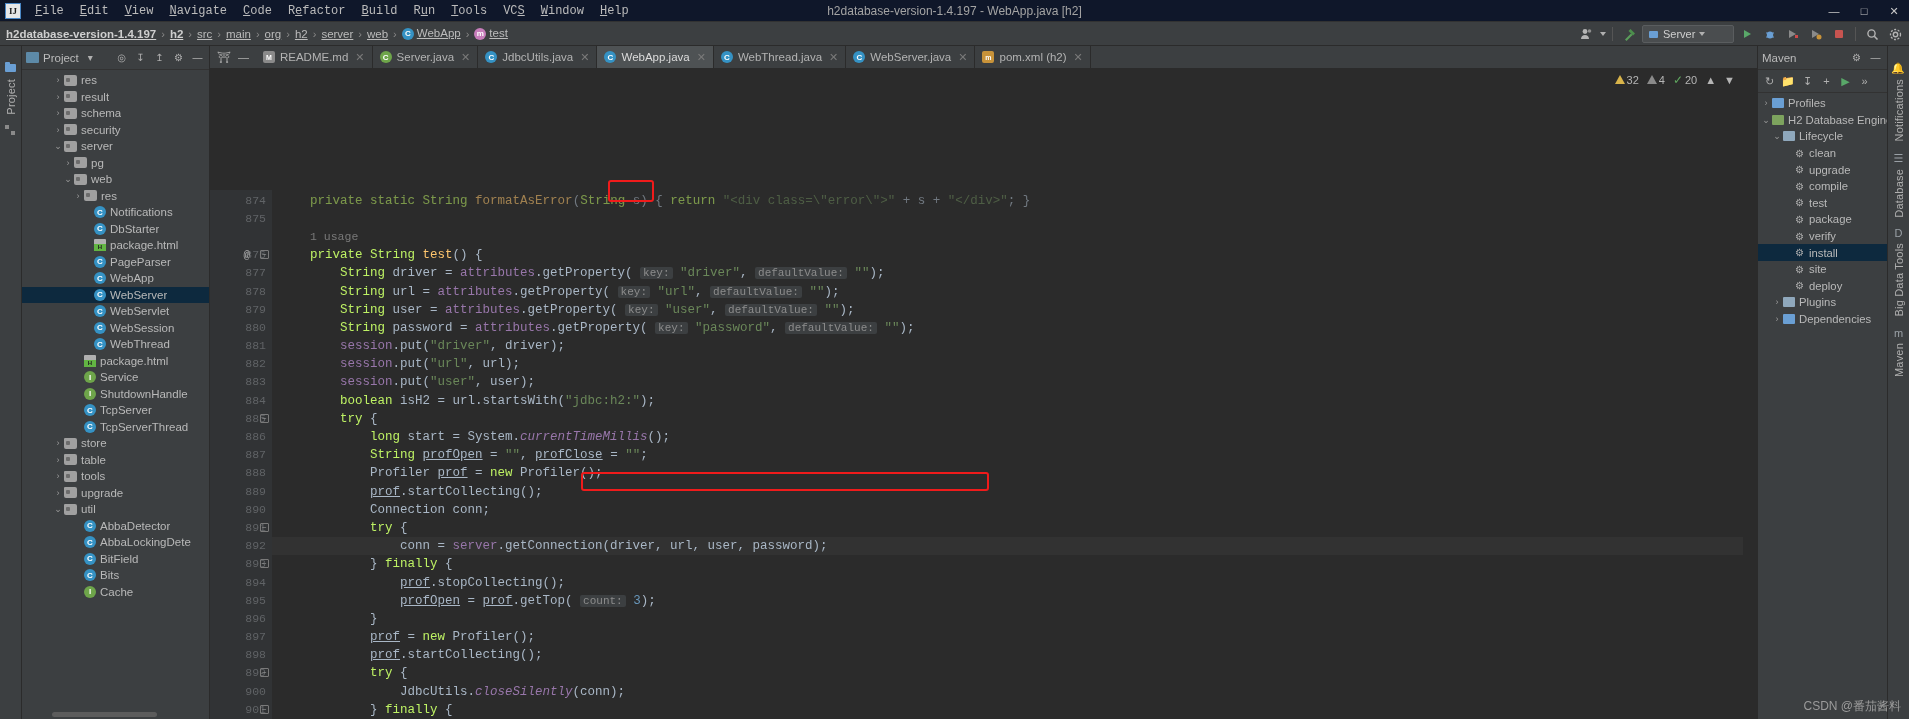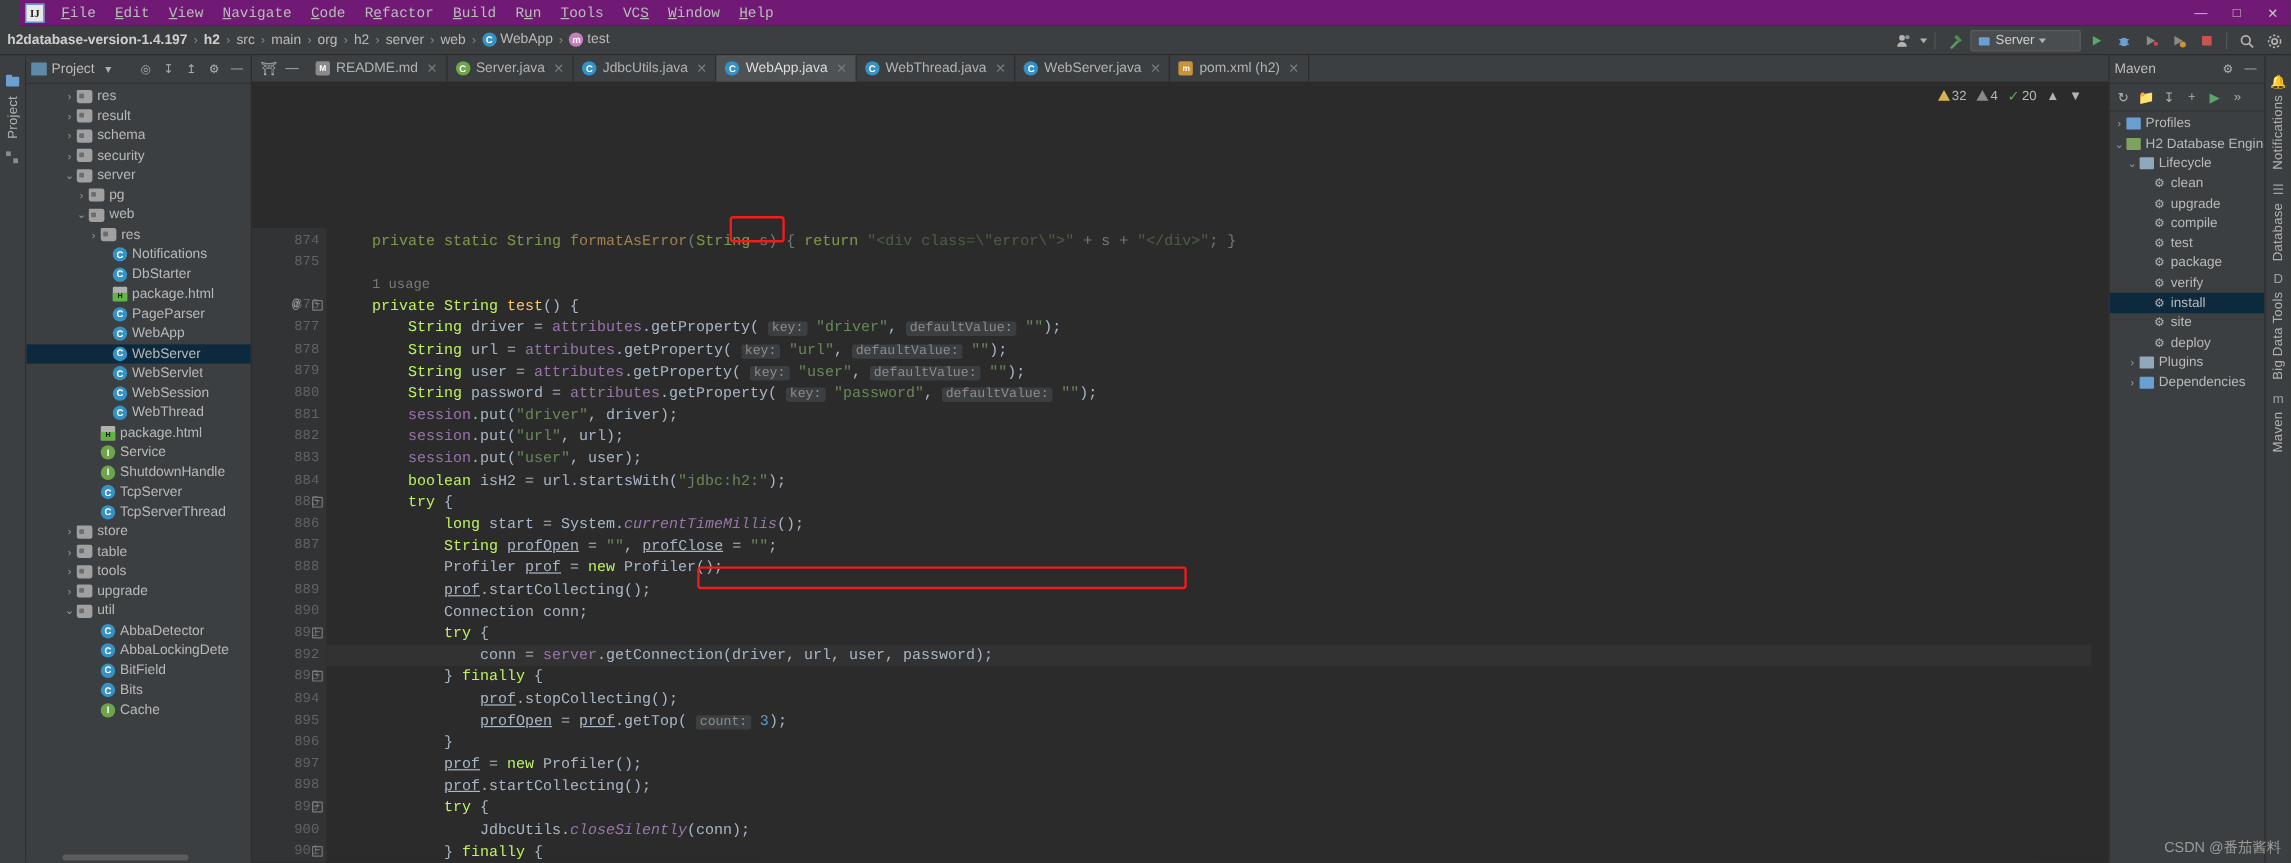--- a/index.html
+++ b/index.html
@@ -8,22 +8,22 @@
     background: #3c3f41;
     font-family: "Liberation Sans", sans-serif;
     font-size: 12px;
     color: #bbbbbb;
     overflow: hidden;
   }
   .app { position: relative; width: 1909px; height: 719px; display: flex; flex-direction: column; }
 
   
   .titlebar {
-    height: 22px; background: #701a75; display: flex; align-items: center;
-    border-bottom: 1px solid #323232; flex: none; position: relative; margin-left: 16px;
+    height: 22px; background: #0f172a; display: flex; align-items: center;
+    border-bottom: 1px solid #323232; flex: none; position: relative;
   }
   .ij-logo {
     width: 16px; height: 16px; margin-left: 5px; margin-right: 6px;
     border: 1px solid #4a88c7; background: #e8e8e8; color: #1d1d1d;
     font-size: 9px; font-weight: bold; display: flex; align-items: center; justify-content: center;
     font-family: "Liberation Serif", serif;
   }
   .menu { display: flex; align-items: center; gap: 0px; font-family: Liberation Mono, monospace; }
   .menu-item {
     padding: 2px 8px; font-size: 12px; color: #bbbbbb; white-space: nowrap;
@@ -36,21 +36,21 @@
   .win-ctrls { position: absolute; right: 0; top: 0; height: 22px; display: flex; align-items: center; }
   .win-btn { width: 30px; height: 22px; display: flex; align-items: center; justify-content: center;
              color: #c8c8c8; font-size: 11px; }
 
   
   .navbar {
     height: 24px; background: #3c3f41; display: flex; align-items: center;
     border-bottom: 1px solid #2b2b2b; flex: none; padding-left: 6px; position: relative;
   }
   .crumbs { display: flex; align-items: center; font-size: 11.5px; }
-  .crumb { color: #bbbbbb; white-space: nowrap; }
+  .crumb { color: #bbbbbb; white-space: nowrap; text-decoration: underline; }
   .crumb.bold { font-weight: bold; color: #cfcfcf; }
   .sep { color: #888; margin: 0 5px; font-size: 11px; }
   .ic-round {
     width: 12px; height: 12px; border-radius: 50%; display: inline-flex;
     align-items: center; justify-content: center; font-size: 8px; color: #fff;
     margin-right: 3px; font-weight: bold; vertical-align: middle;
   }
   .ic-c { background: #3592c4; }
   .ic-m { background: #c77dbb; }
 
@@ -211,20 +211,21 @@
       <div class="menu-item"><span class="mn">N</span>avigate</div>
       <div class="menu-item"><span class="mn">C</span>ode</div>
       <div class="menu-item">R<span class="mn">e</span>factor</div>
       <div class="menu-item"><span class="mn">B</span>uild</div>
       <div class="menu-item">R<span class="mn">u</span>n</div>
       <div class="menu-item"><span class="mn">T</span>ools</div>
       <div class="menu-item">VC<span class="mn">S</span></div>
       <div class="menu-item"><span class="mn">W</span>indow</div>
       <div class="menu-item"><span class="mn">H</span>elp</div>
     </div>
+    <div class="win-title">h2database-version-1.4.197 - WebApp.java [h2]</div>
     <div class="win-ctrls">
       <div class="win-btn">—</div>
       <div class="win-btn">□</div>
       <div class="win-btn close">✕</div>
     </div>
   </div>
 
   <div class="navbar">
     <div class="crumbs" id="crumbs">
         <span class="crumb bold"><span>h2database-version-1.4.197</span></span>

